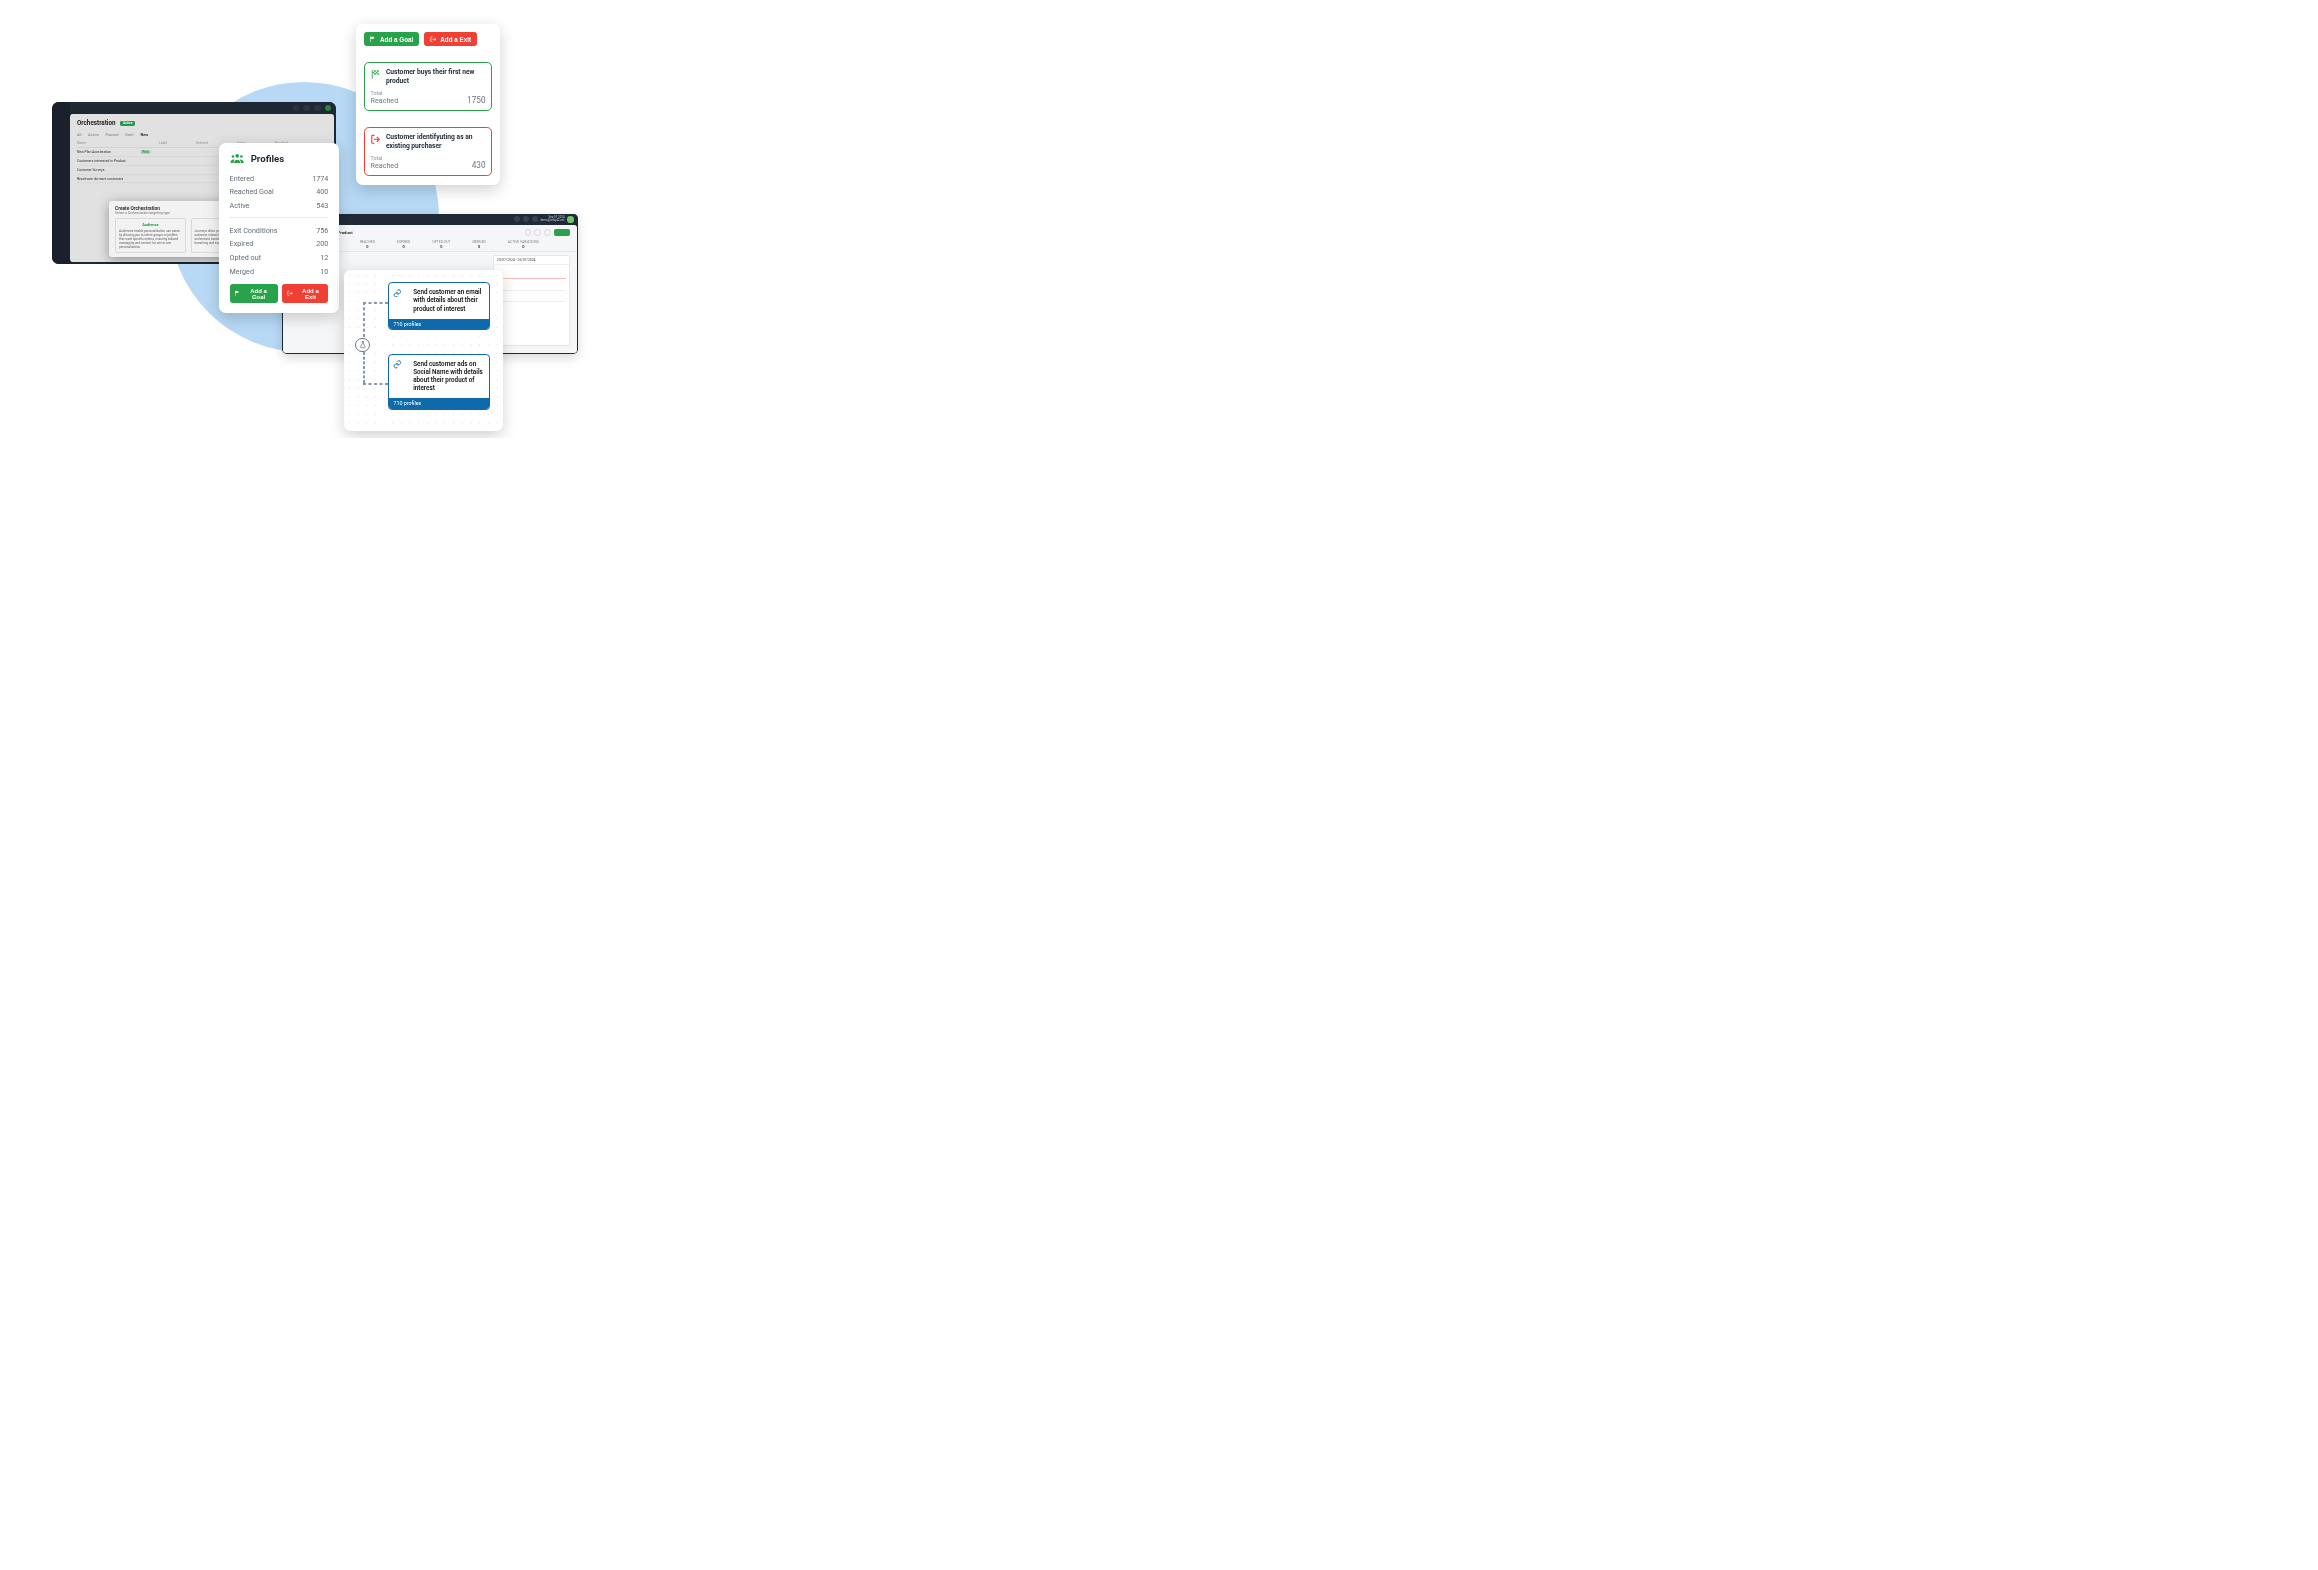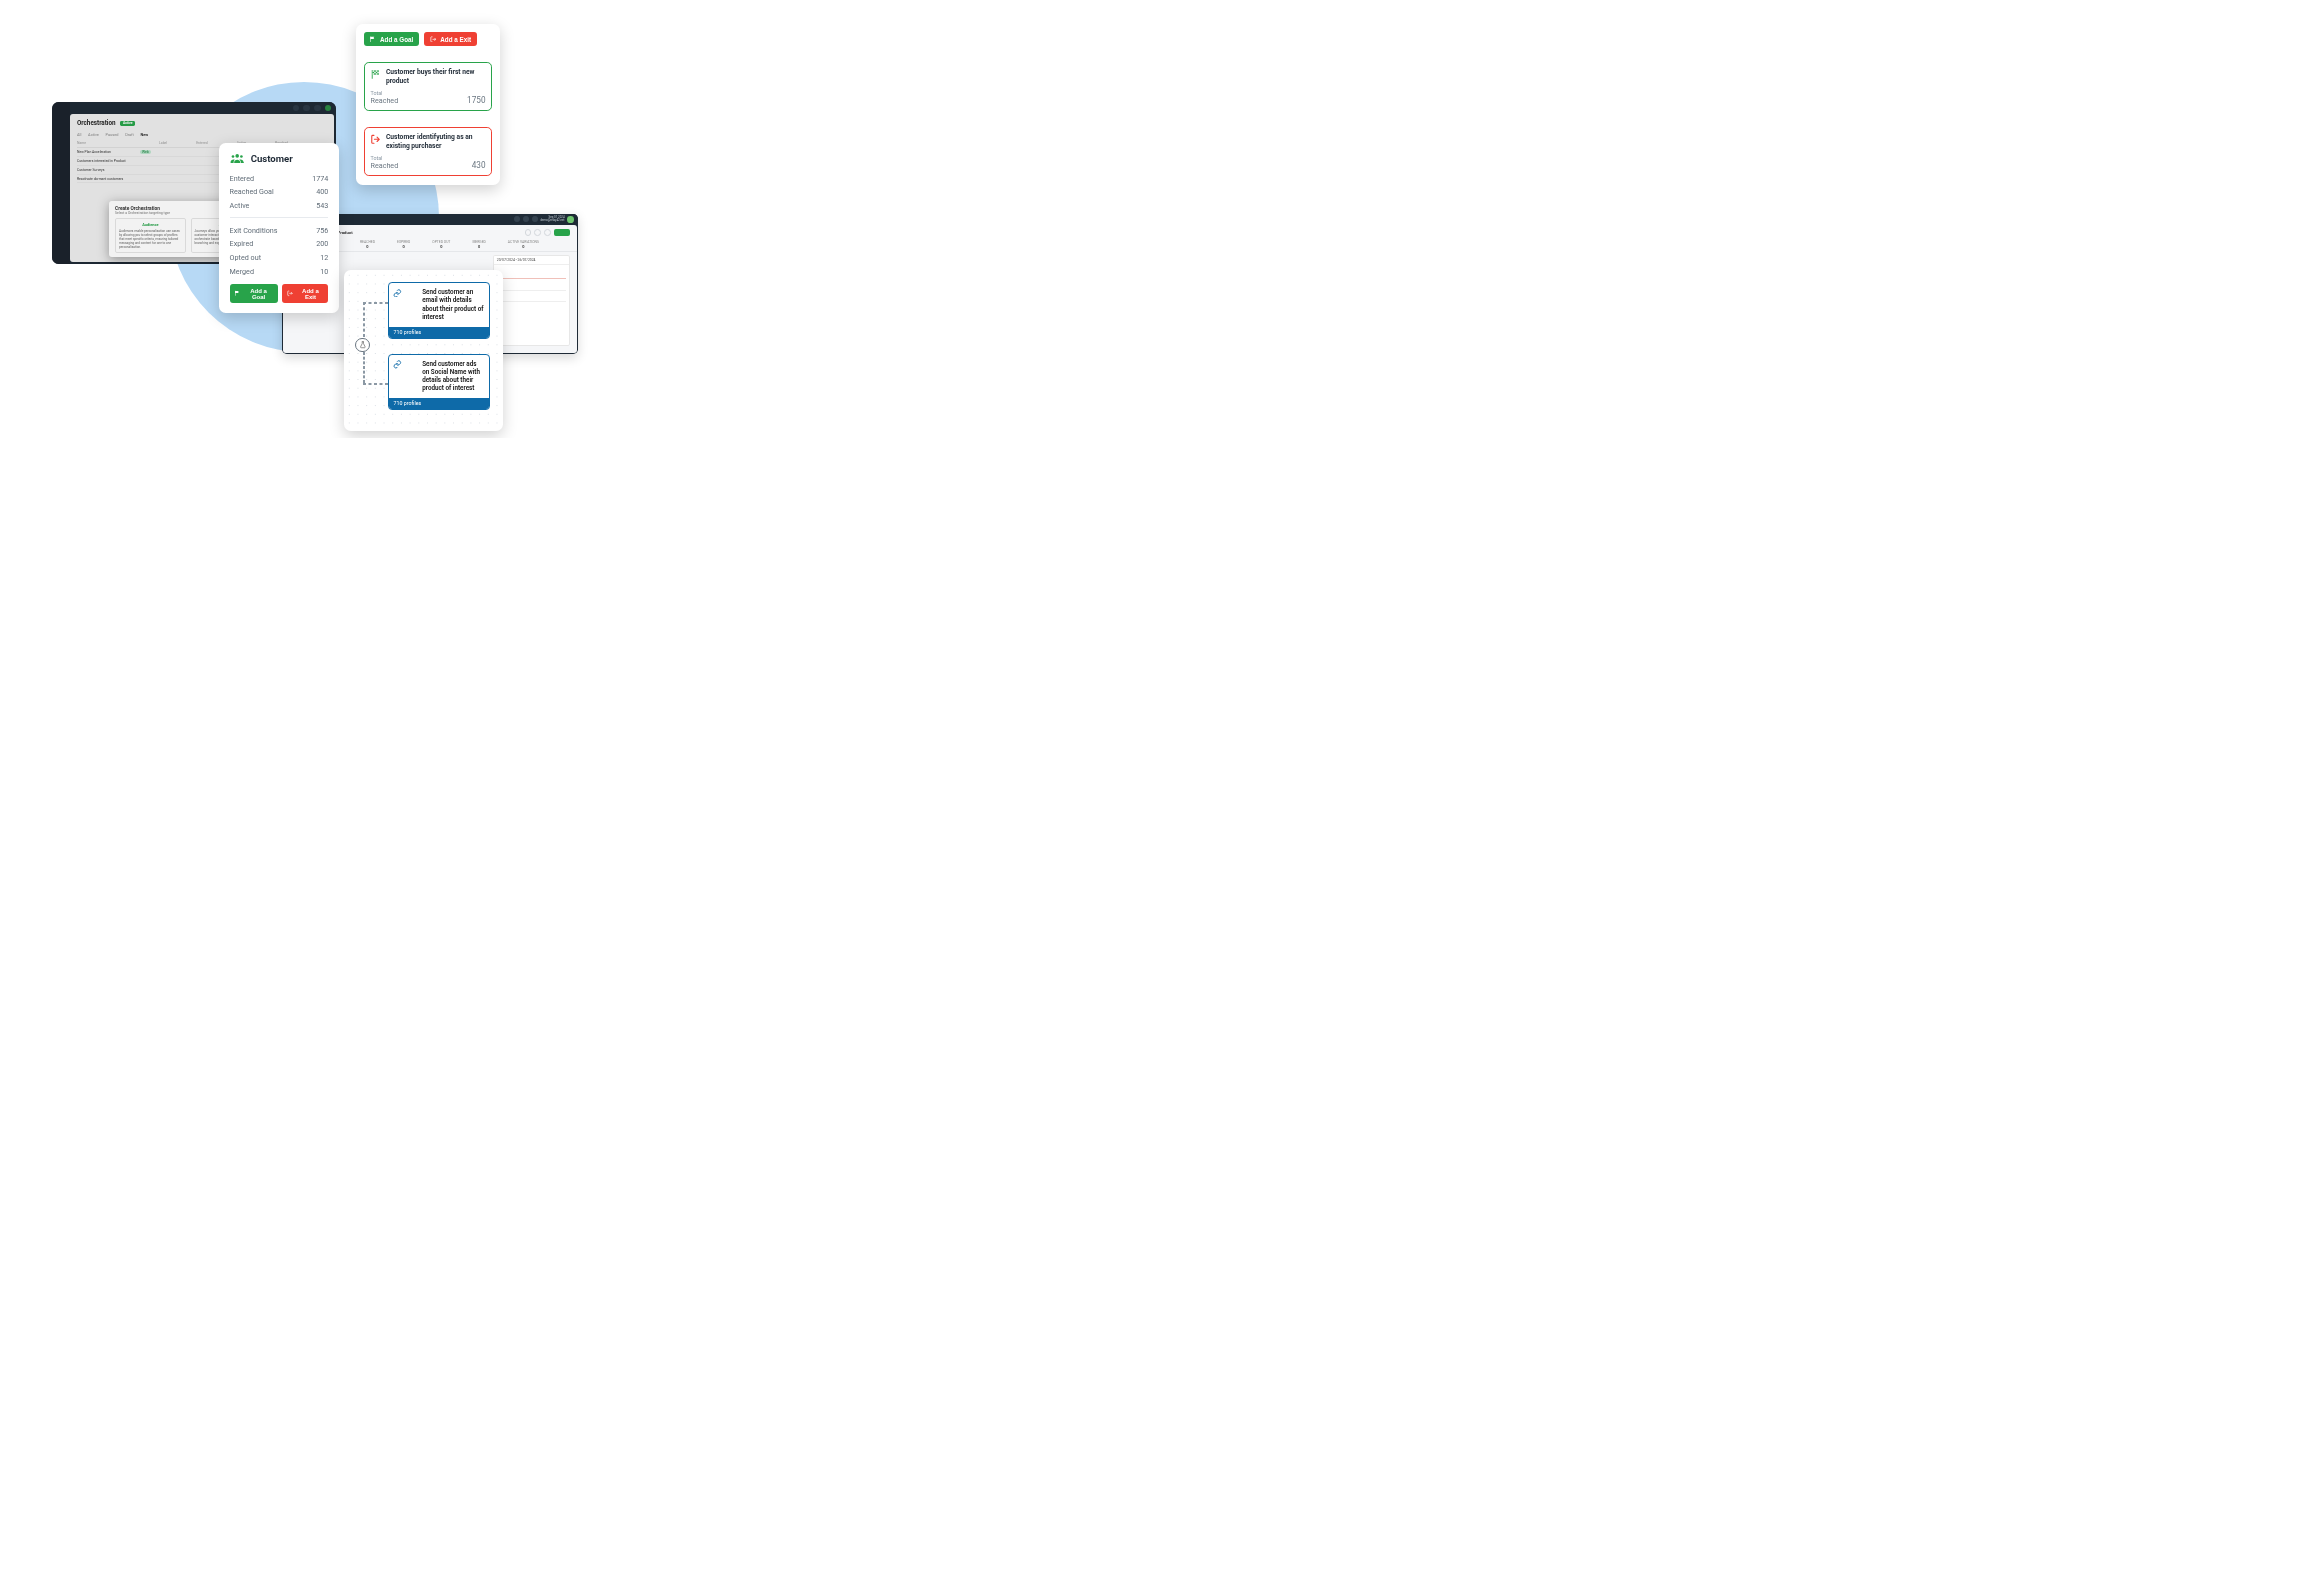--- a/index.html
+++ b/index.html
@@ -227,21 +227,21 @@
     background: #fff;
   }
   .flask-bubble svg { width: 7.7px; height: 7.7px; color: #444; }
   .cv-node {
     position: absolute;
     width: 102px;
     border: 1px solid #0e6aa8;
     border-radius: 3.9px;
     background: #fff;
   }
-  .cv-node .body { display:flex; gap: 20px; padding: 4.8px 4.8px 5.8px; }
+  .cv-node .body { display:flex; gap: 11px; padding: 4.8px 4.8px 5.8px; }
   .cv-node .link-icon { width: 8.7px; height: 8.7px; color: #0e6aa8; flex:none; margin-top: 0.5px;}
   .cv-node .text { font-size: 6.3px; color: #111; font-weight: 600; line-height: 1.3; }
   .cv-node .foot {
     background: #0e6aa8; color: #fff; font-size: 5.3px;
     padding: 2.4px 4.8px; border-radius: 0 0 2.9px 2.9px;
   }
   
   .dash {
     position:absolute;
     border: 0.5px dashed #8b98a4;
@@ -364,21 +364,21 @@
 </div>
 
 <div class="profiles-card">
   <div class="hdr">
     <svg class="people-icon" viewBox="0 0 24 16" fill="currentColor">
       <circle cx="12" cy="4" r="3"></circle>
       <circle cx="5" cy="5" r="2.2"></circle>
       <circle cx="19" cy="5" r="2.2"></circle>
       <path d="M1 14c0-2.3 2.2-4 5-4 .7 0 1.3.1 1.9.3C7 11.4 6 12.8 6 14.5V16H1v-2zM23 14v2h-5v-1.5c0-1.7-1-3.1-2.4-4.2.6-.2 1.2-.3 1.9-.3 2.8 0 5 1.7 5 4zM7 16v-1.5c0-2.3 2.2-4 5-4s5 1.7 5 4V16H7z"></path>
     </svg>
-    <span class="title">Customer</span>
+    <span class="title">Profiles</span>
   </div>
 
   <div class="p-row">
       <span class="p-label">Entered</span>
       <span class="p-val">1774</span>
     </div>
   <div class="p-row">
       <span class="p-label">Reached Goal</span>
       <span class="p-val">400</span>
     </div>

